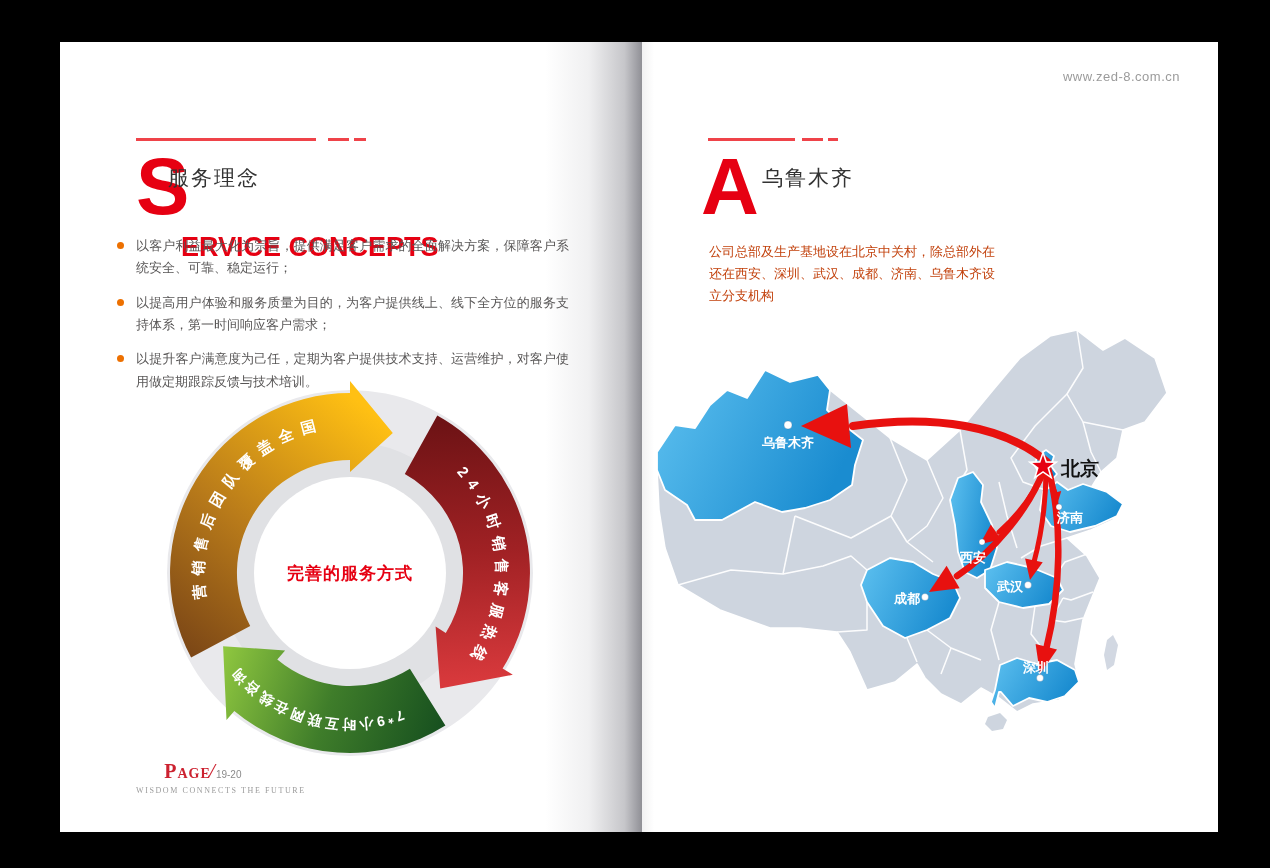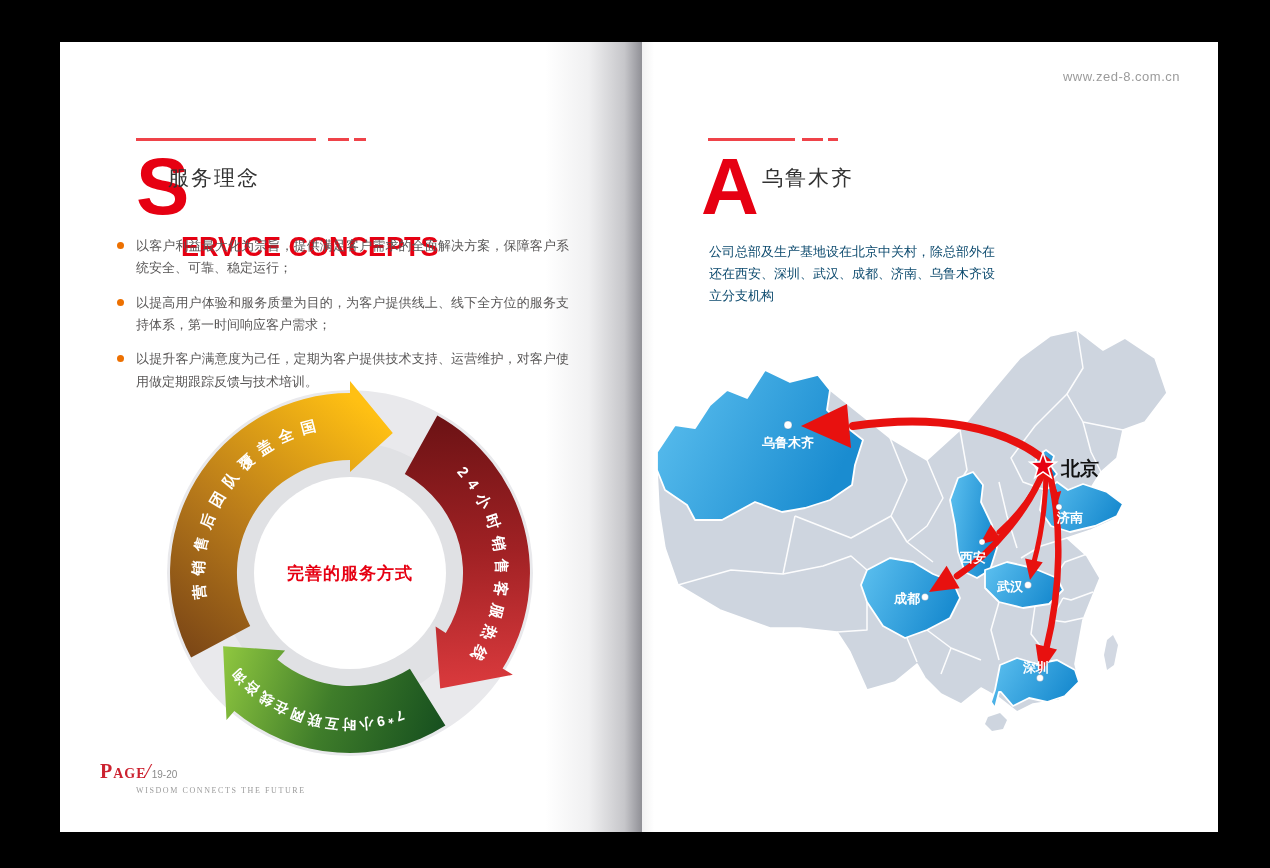--- a/index.html
+++ b/index.html
@@ -18,26 +18,26 @@
   .big-letter{position:absolute;font-size:80px;line-height:1;font-weight:700;color:#e60012;}
   .title-zh{position:absolute;font-size:21px;letter-spacing:2px;color:#333;font-weight:500;}
   .title-en{position:absolute;font-size:27px;font-weight:700;color:#e60012;letter-spacing:0px;margin-top:44px;}
   
   .bullets{position:absolute;left:57px;top:193px;width:452px;}
   .bullet{position:relative;padding-left:19px;margin-bottom:12px;
           font-size:13px;line-height:1.72;color:#595757;text-align:justify;}
   .bullet .dot{position:absolute;left:0;top:7px;width:7px;height:7px;border-radius:50%;background:#ed7000;}
   
   .paragraph{position:absolute;left:649px;top:199px;width:286px;font-size:13px;line-height:22px;
-             color:#0c4a6e;text-align:justify;}
+             color:#c2410c;text-align:justify;}
   
   .site-url{position:absolute;right:38px;top:27px;font-size:13px;color:#9b9b9b;letter-spacing:0.5px;text-decoration:none;}
   
   .footer{position:absolute;left:40px;top:716px;}
-  .footer-line1{white-space:nowrap;}
+  .footer-line1{white-space:nowrap;text-align:center;}
   .page-word{font-family:"Liberation Serif","DejaVu Serif",serif;font-variant:small-caps;
              color:#cc2230;font-size:20px;font-weight:600;letter-spacing:1px;}
   .page-slash{color:#cc2230;font-size:22px;font-style:italic;font-family:"Liberation Serif",serif;margin-left:-2px;}
   .page-no{color:#8a8a8a;font-size:10px;margin-left:1px;}
   .tagline{font-family:"Liberation Serif","DejaVu Serif",serif;font-variant:small-caps;
            color:#9b9b9b;font-size:8px;letter-spacing:1.6px;margin-top:2px;margin-left:36px;}
   svg{position:absolute;}
   svg text{font-family:"Liberation Sans","DejaVu Sans",sans-serif;}
 </style>
 </head>

